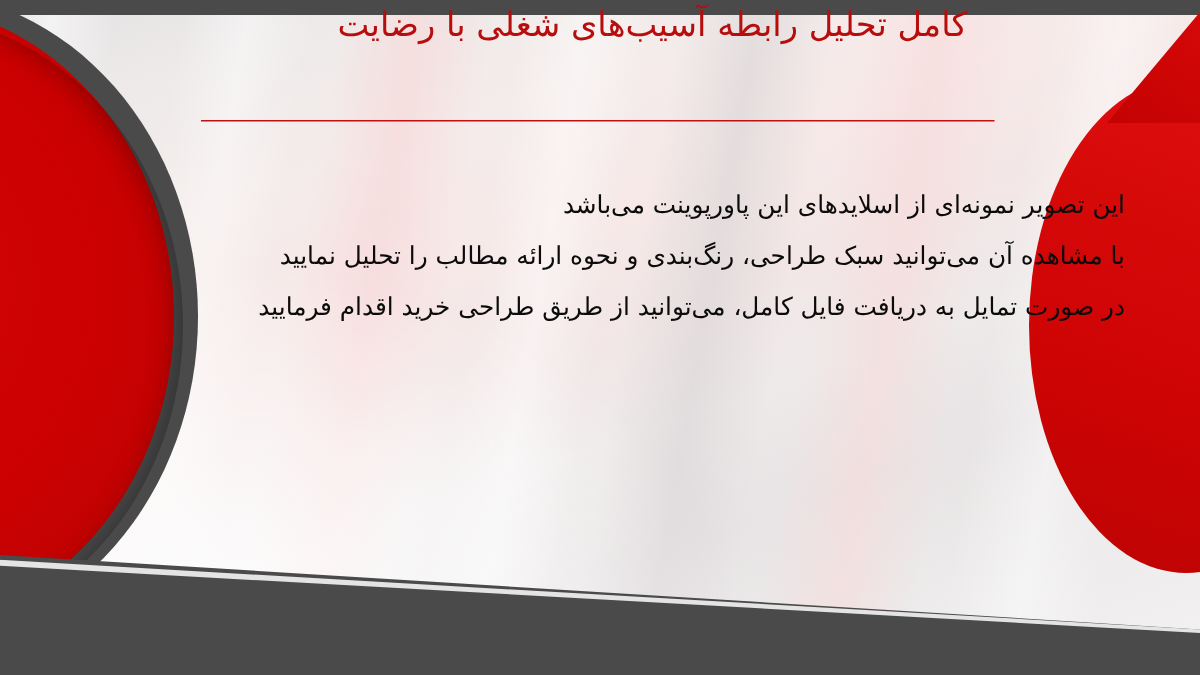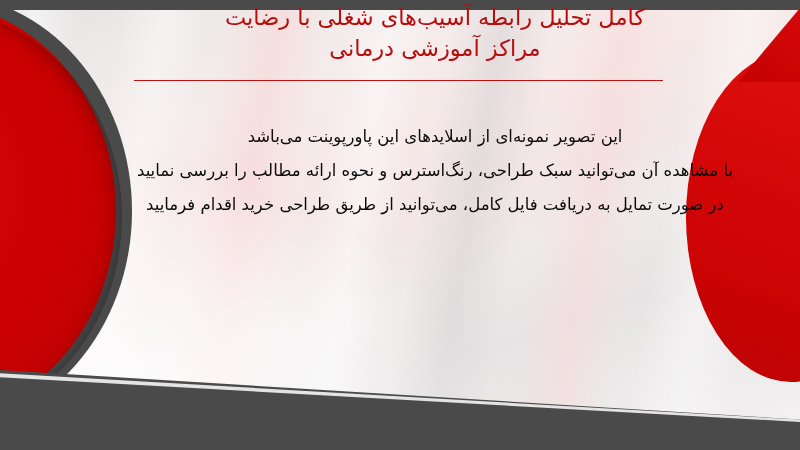--- a/index.html
+++ b/index.html
@@ -149,47 +149,46 @@
     position: absolute;
     left: 120px; top: 120px;
     width: 630px;
     text-align: center;
     direction: rtl;
     color: #0b0b0b;
     font-size: 16.5px;
     line-height: 34px;
     font-weight: 400;
   }
-  .body-line { display: block; white-space: nowrap; }
+  .body-line { display: block; white-space: nowrap; text-align: right; }
 </style>
 </head>
 <body>
 
 <div id="slide">
 
   <div class="bg-plate"></div>
   <div class="bg-glow"></div>
 
   <div class="top-strip"></div>
 
   <div class="left-rim"></div>
   <div class="left-ellipse"></div>
   <div class="left-ellipse-shadow"></div>
 
   <div class="right-wedge"></div>
   <div class="right-wedge-top"></div>
 
   <div class="title-block">
     <span class="title-line l1">کامل تحلیل رابطه آسیب‌های شغلی با رضایت</span>
-    <span class="title-line l3">مراکز آموزشی درمانی</span>
   </div>
   <div class="title-rule"></div>
 
   <div class="body-block">
     <span class="body-line">این تصویر نمونه‌ای از اسلایدهای این پاورپوینت می‌باشد</span>
-    <span class="body-line">با مشاهده آن می‌توانید سبک طراحی، رنگ‌استرس و نحوه ارائه مطالب را بررسی نمایید</span>
+    <span class="body-line">با مشاهده آن می‌توانید سبک طراحی، رنگ‌بندی و نحوه ارائه مطالب را تحلیل نمایید</span>
     <span class="body-line">در صورت تمایل به دریافت فایل کامل، می‌توانید از طریق طراحی خرید اقدام فرمایید</span>
   </div>
 
   <div class="bottom-band"></div>
   <div class="bottom-band-hi"></div>
 
 </div>
 
 </body></html>

